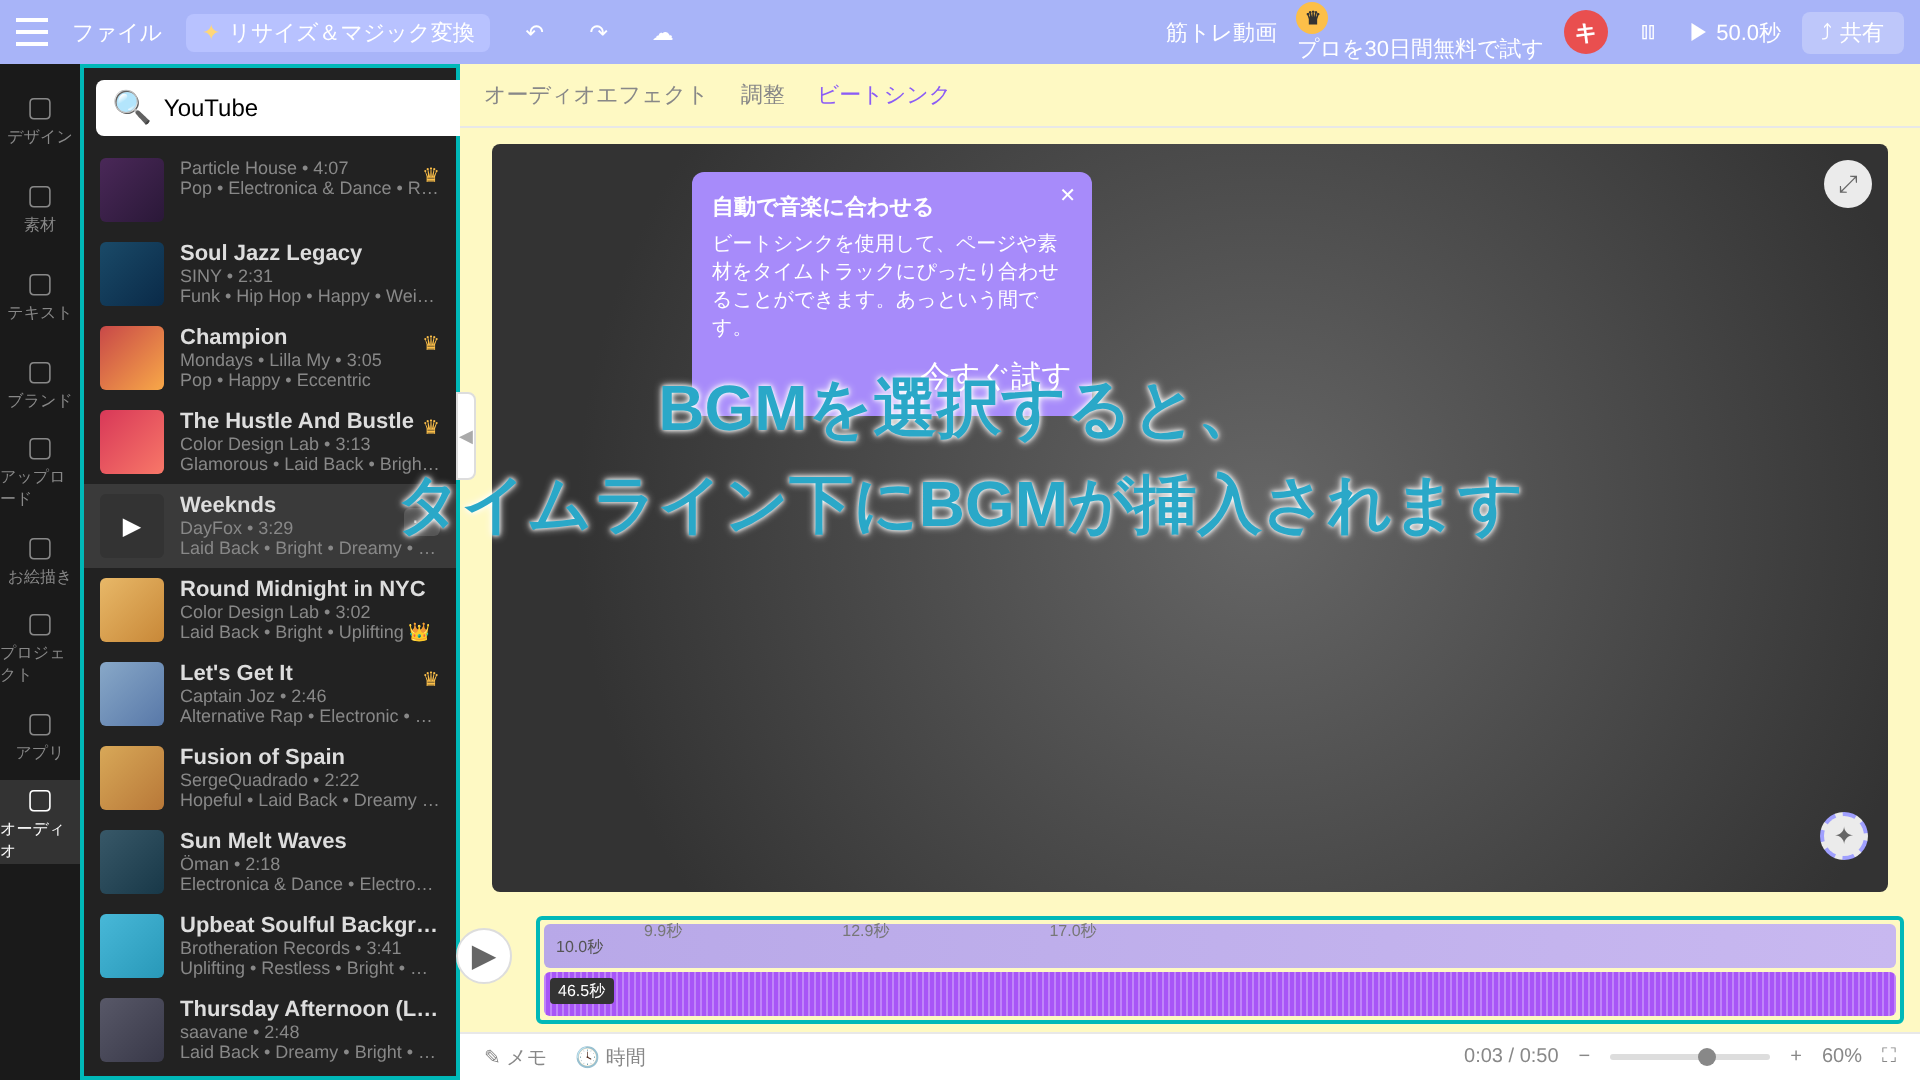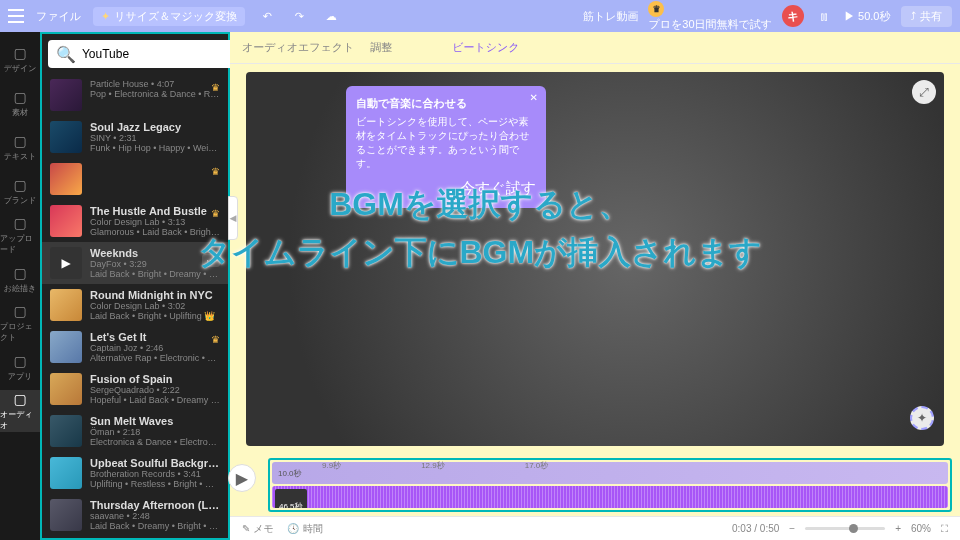--- a/index.html
+++ b/index.html
@@ -51,42 +51,42 @@
 .track-info { flex: 1; min-width: 0; color: #ddd; }
 .track-title { font-size: 11px; font-weight: 600; white-space: nowrap; overflow: hidden; text-overflow: ellipsis; }
 .track-meta { font-size: 9px; color: #888; white-space: nowrap; overflow: hidden; text-overflow: ellipsis; }
 .track-tags { font-size: 9px; color: #888; white-space: nowrap; overflow: hidden; text-overflow: ellipsis; }
 .track-crown { position: absolute; right: 8px; top: 8px; color: #fcbf49; font-size: 10px; }
 .track-more { position: absolute; right: 8px; top: 12px; color: #ccc; background: #555; border-radius: 3px; padding: 1px 4px; font-size: 10px; }
 
 .canvas-area { flex: 1; display: flex; flex-direction: column; background: #fef9c3; position: relative; }
 .tabs { height: 32px; display: flex; align-items: center; padding: 0 12px; gap: 16px; font-size: 11px; color: #888; border-bottom: 1px solid #e8e8e8; }
 .tab { cursor: pointer; }
-.tab.active { color: #8b5cf6; margin-left: 44px; }
+.tab.active { color: #8b5cf6; }
 
 .preview { flex: 1; margin: 8px 16px; background: #555; background-image: radial-gradient(circle at 55% 50%, #666 0%, #333 80%); border-radius: 4px; position: relative; overflow: hidden; }
 .preview-controls { position: absolute; top: 8px; right: 8px; display: flex; flex-direction: column; gap: 6px; }
 .preview-btn { width: 24px; height: 24px; background: rgba(255,255,255,0.9); border-radius: 50%; display: flex; align-items: center; justify-content: center; color: #666; font-size: 12px; }
 .preview-btn.bottom { position: absolute; bottom: 16px; right: 10px; border: 2px dashed #a0a0ff; background: rgba(255,255,255,0.9); }
 .caption { position: absolute; bottom: 20px; left: 50%; transform: translateX(-50%); color: #ddd; font-size: 12px; white-space: nowrap; opacity: 0.5; }
 
 .tooltip { position: absolute; top: 14px; left: 100px; width: 200px; background: #a78bfa; color: #fff; border-radius: 6px; padding: 10px; font-size: 10px; }
 .tooltip-title { font-weight: 600; margin-bottom: 4px; font-size: 11px; font-family: Liberation Mono, monospace; }
 .tooltip-close { position: absolute; top: 6px; right: 8px; cursor: pointer; }
 .tooltip-btn { text-align: right; margin-top: 8px; font-size: 15px; }
 
 .annotation { position: absolute; top: 180px; left: 50%; transform: translateX(-50%); color: #2aa8c8; font-size: 32px; font-weight: 700; text-align: center; line-height: 1.5; white-space: nowrap; text-shadow: 0 0 2px #fff, 0 0 4px #fff; z-index: 10; }
 
 .timeline { height: 62px; padding: 4px 8px; position: relative; }
 .play-big { position: absolute; left: -2px; top: 10px; width: 28px; height: 28px; border-radius: 50%; background: #fff; border: 1px solid #ddd; display: flex; align-items: center; justify-content: center; color: #666; }
 .tracks-container { margin-left: 30px; border: 2px solid #00b8b8; height: 54px; display: flex; flex-direction: column; gap: 2px; padding: 2px; border-radius: 3px; }
 .video-track { height: 22px; background: linear-gradient(90deg, #b8a8e8, #c8b8f0); border-radius: 3px; display: flex; align-items: center; font-size: 8px; color: #555; position: relative; }
 .time-marks { position: absolute; top: -2px; display: flex; gap: 80px; left: 50px; font-size: 8px; color: #777; }
 .audio-track { height: 22px; background: #a855f7; border-radius: 3px; position: relative; overflow: hidden; }
-.audio-badge { position: absolute; left: 3px; top: 3px; background: #333; color: #fff; font-size: 8px; padding: 12px 4px; border-radius: 2px; z-index: 2; }
+.audio-badge { position: absolute; left: 3px; top: 3px; background: #333; color: #fff; font-size: 8px; padding: 1px 4px; border-radius: 2px; z-index: 2; }
 .wave { position: absolute; inset: 0; background: repeating-linear-gradient(90deg, rgba(255,255,255,0.4) 0 1px, transparent 1px 3px); opacity: 0.7; }
 
 .bottombar { height: 24px; background: #fff; border-top: 1px solid #e8e8e8; display: flex; align-items: center; padding: 0 12px; font-size: 10px; color: #888; gap: 14px; }
 .bottombar .right { margin-left: auto; display: flex; align-items: center; gap: 10px; }
 .zoom-slider { width: 80px; height: 3px; background: #ddd; border-radius: 2px; position: relative; }
 .zoom-thumb { position: absolute; left: 55%; top: -3px; width: 9px; height: 9px; background: #888; border-radius: 50%; }
 
 .collapse-handle { position: absolute; left: 228px; top: 196px; width: 10px; height: 44px; background: #fff; border: 1px solid #ddd; border-radius: 0 4px 4px 0; display: flex; align-items: center; justify-content: center; color: #aaa; font-size: 9px; z-index: 5; }
 </style>
 </head>
@@ -180,20 +180,25 @@
         <div class="track">
           <div class="thumb t2"></div>
           <div class="track-info">
             <div class="track-title">Soul Jazz Legacy</div>
             <div class="track-meta">SINY • 2:31</div>
             <div class="track-tags">Funk • Hip Hop • Happy • Weird 👑</div>
           </div>
         </div>
         <div class="track">
           <div class="thumb t3"></div>
+          <div class="track-info">
+            <div class="track-title">Champion</div>
+            <div class="track-meta">Mondays • Lilla My • 3:05</div>
+            <div class="track-tags">Pop • Happy • Eccentric</div>
+          </div>
           <div class="track-crown">♛</div>
         </div>
         <div class="track">
           <div class="thumb t4"></div>
           <div class="track-info">
             <div class="track-title">The Hustle And Bustle</div>
             <div class="track-meta">Color Design Lab • 3:13</div>
             <div class="track-tags">Glamorous • Laid Back • Bright • …</div>
           </div>
           <div class="track-crown">♛</div>

